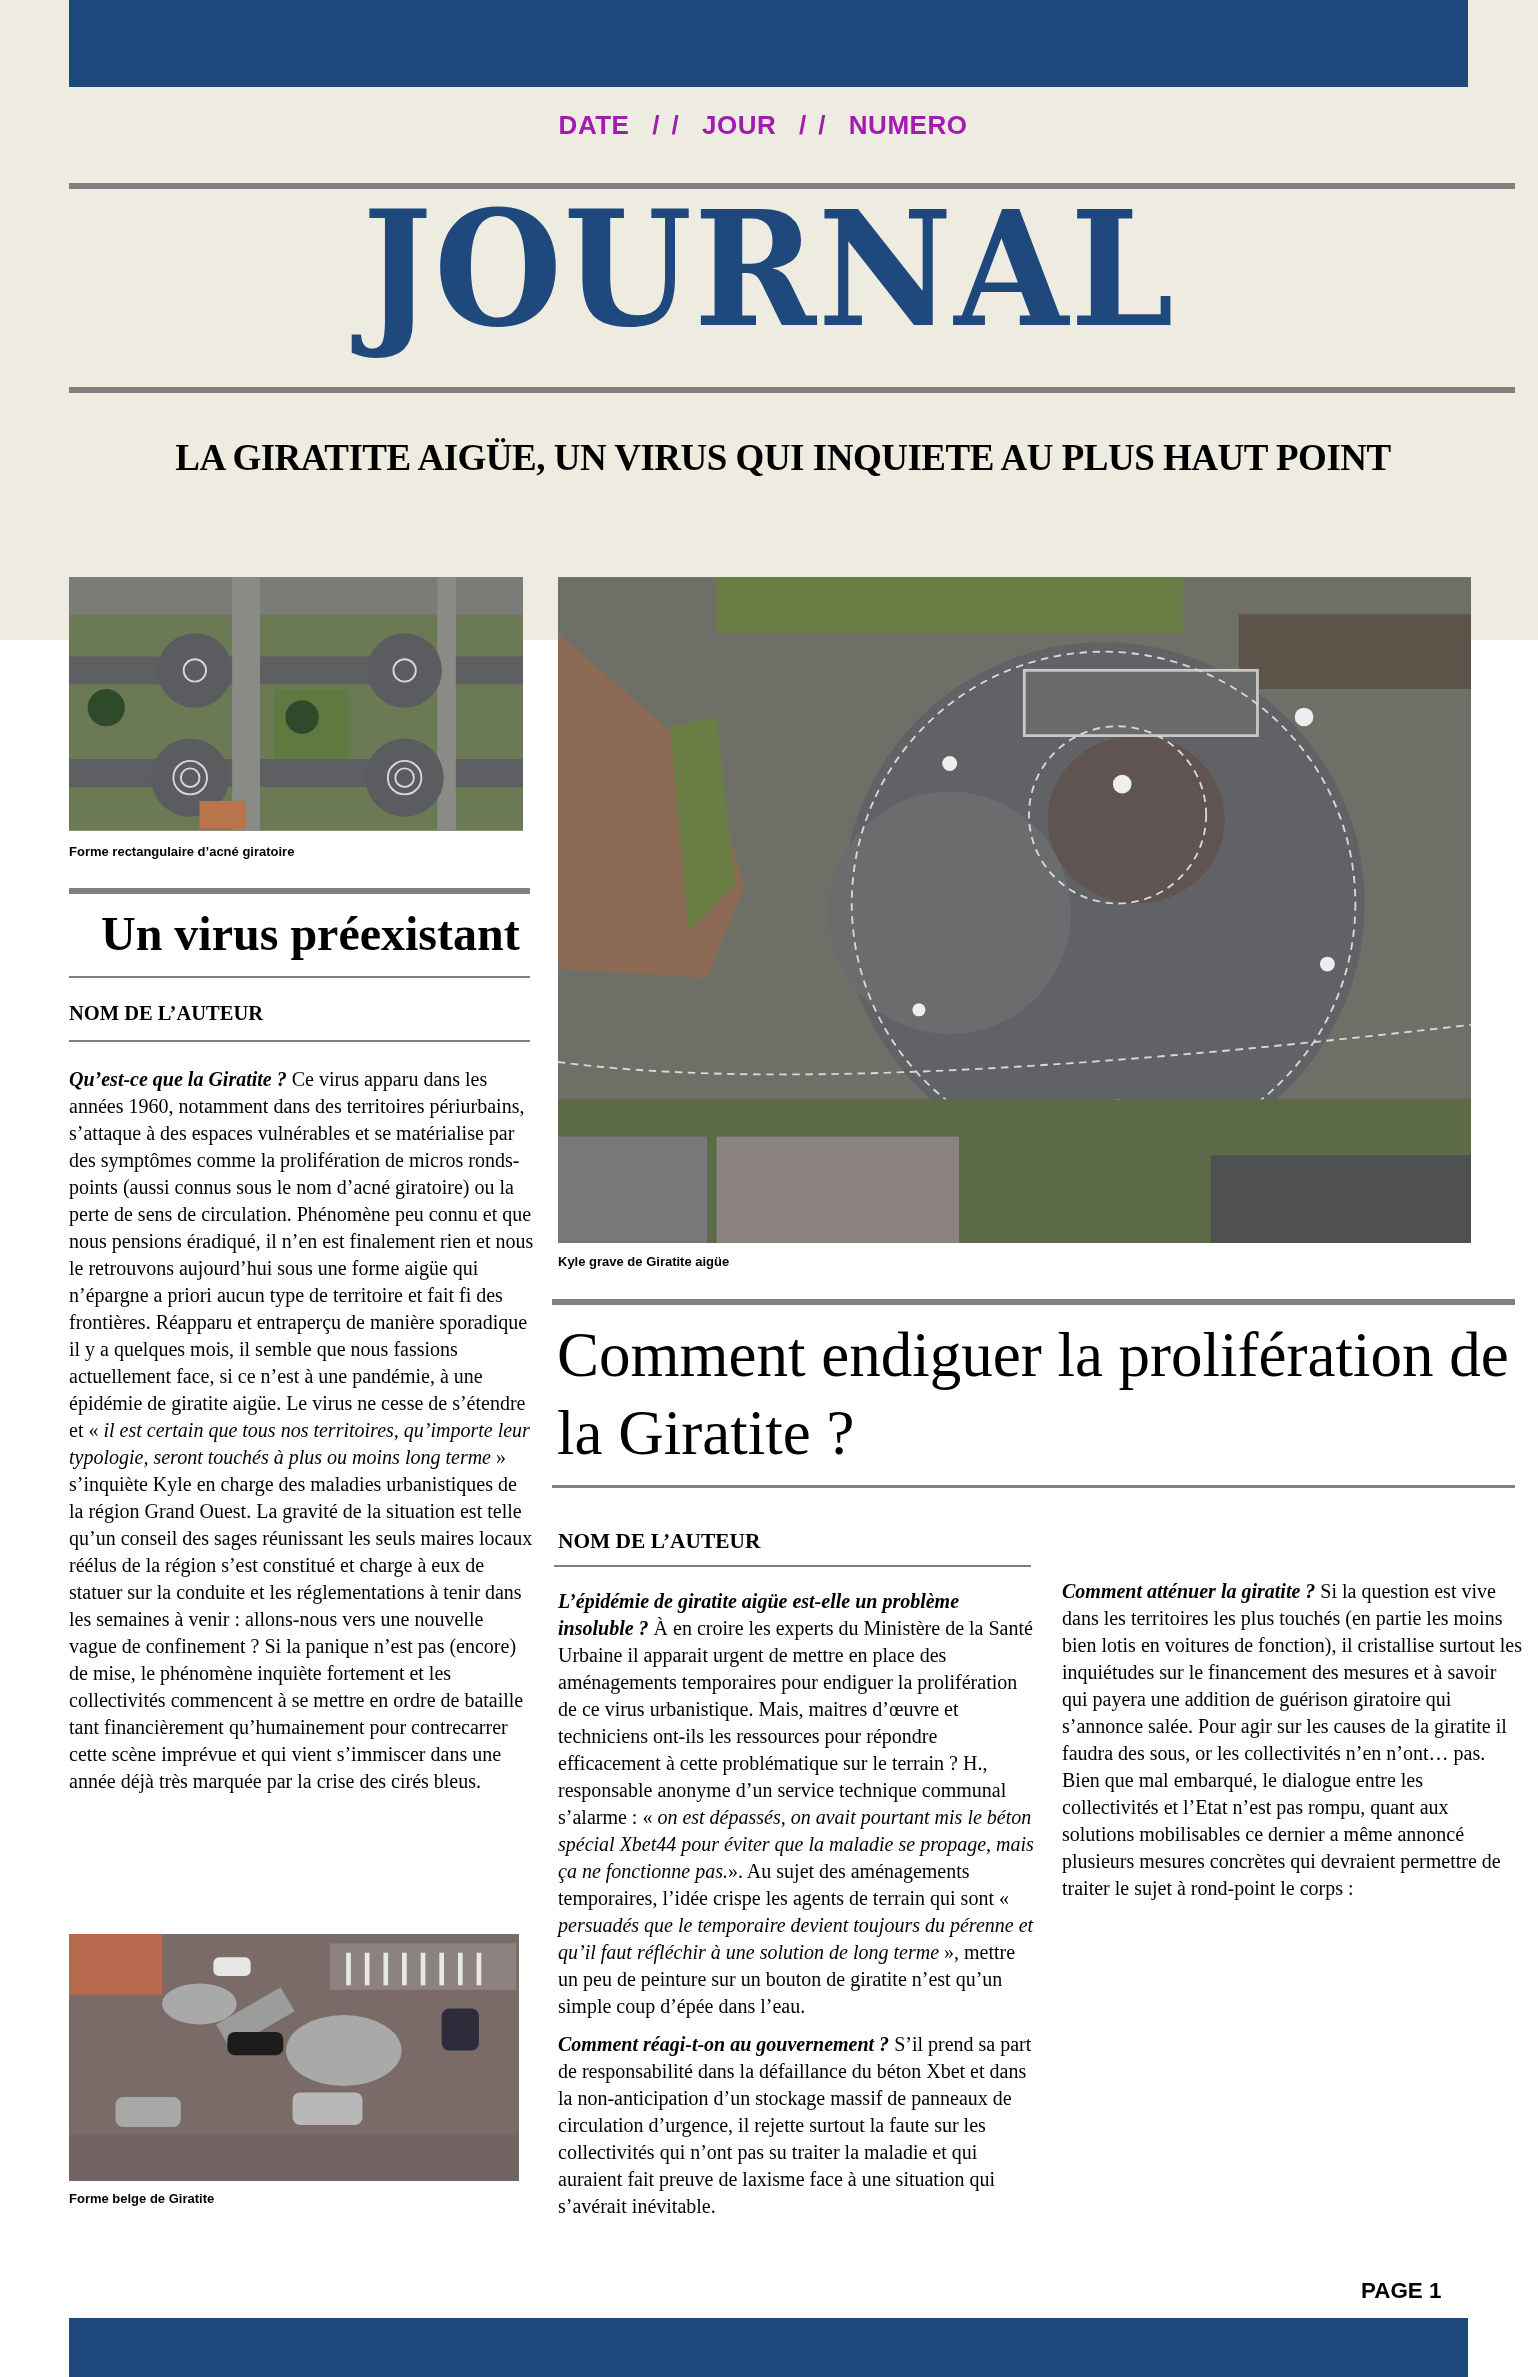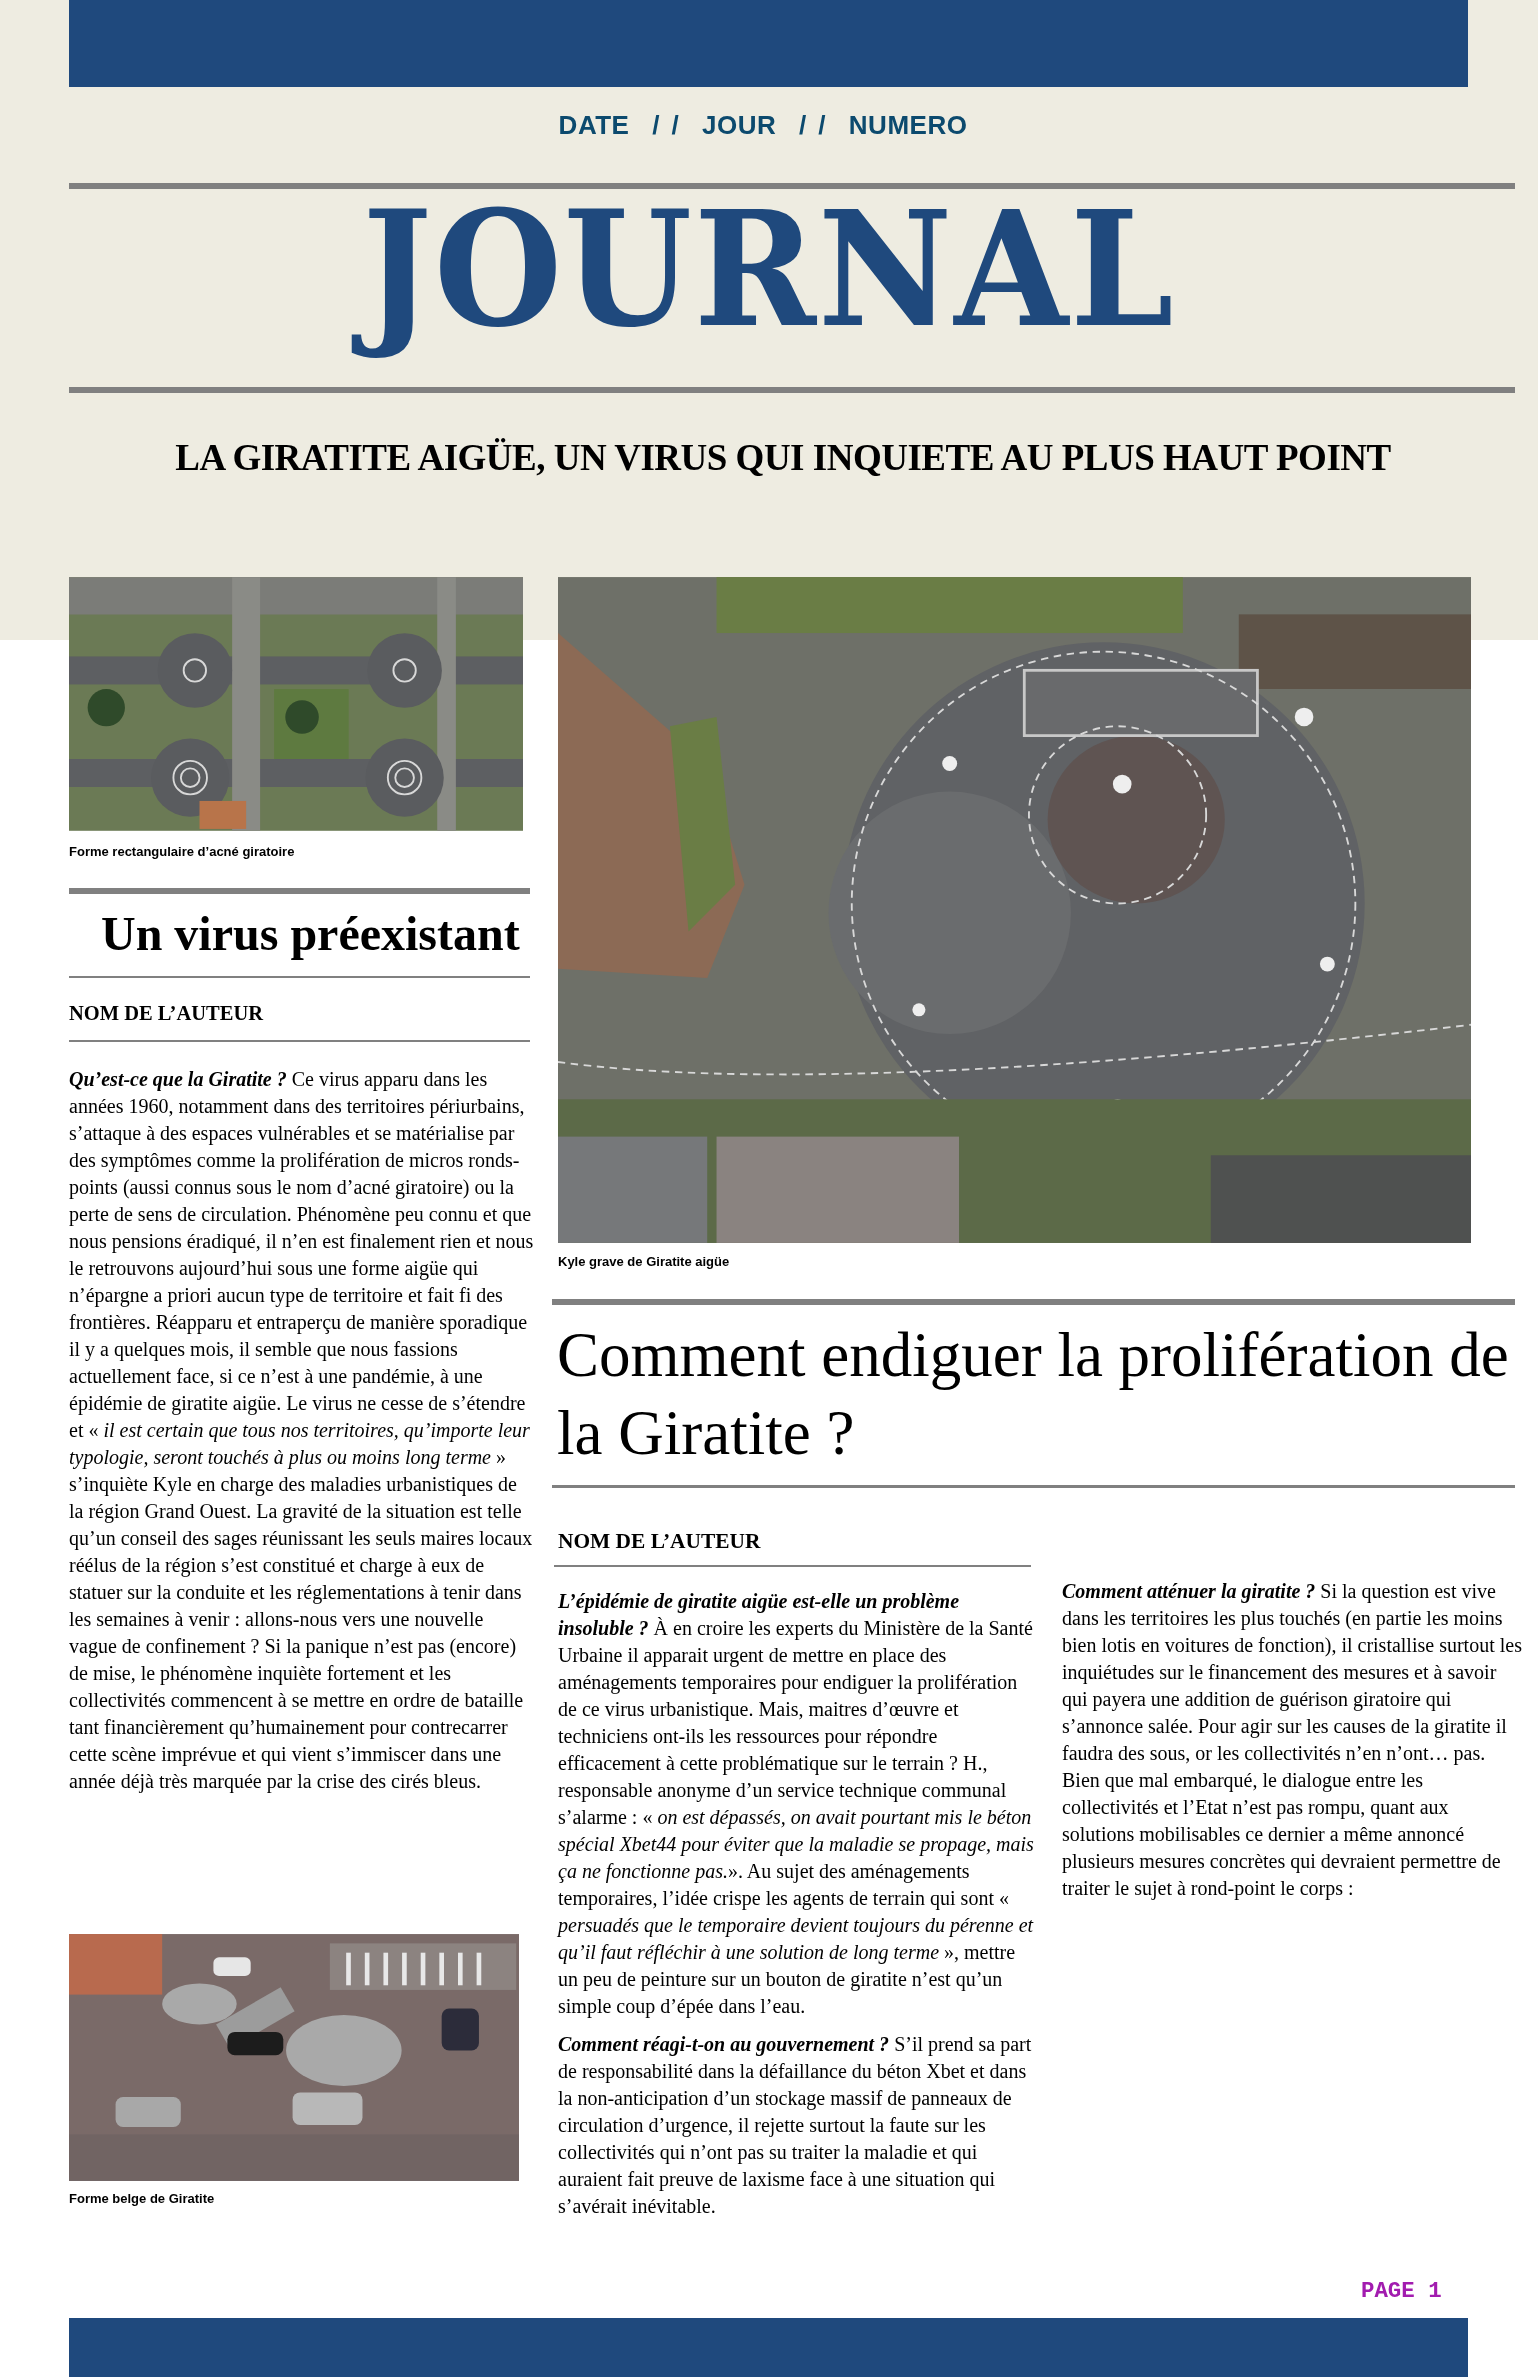--- a/index.html
+++ b/index.html
@@ -5,43 +5,43 @@
   html, body { margin:0; padding:0; }
   body { width:1538px; height:2377px; position:relative; background:#ffffff; overflow:hidden;
          font-family:"Liberation Serif", serif; color:#000; }
   .beige { position:absolute; left:0; top:0; width:1538px; height:640px; background:#eeece1; }
   .bar { position:absolute; background:#1f497d; }
   .bar.top { left:69px; top:0; width:1399px; height:87px; }
   .bar.bottom { left:69px; top:2318px; width:1399px; height:59px; }
   .rule { position:absolute; background:#808080; }
   .dateline { position:absolute; top:110px; left:0; width:1526px; text-align:center;
               font-family:"Liberation Sans", sans-serif; font-weight:bold; font-size:26px;
-              color:#0c4a6e; letter-spacing:0.5px; word-spacing:3.7px; }
+              color:#a21caf; letter-spacing:0.5px; word-spacing:3.7px; }
   .masthead { position:absolute; top:191px; left:0; width:1538px; text-align:center;
               font-family:"DejaVu Serif", serif; font-weight:bold; font-size:147px; line-height:158px;
               color:#1f497d; letter-spacing:1.9px; transform:scaleY(1.08); }
   .headline { position:absolute; top:433px; left:112px; width:1342px; text-align:center;
               font-family:Liberation Serif, serif; font-weight:bold; font-size:37px; line-height:50px;
               letter-spacing:-0.5px; }
   .img { position:absolute; overflow:hidden; }
   .caption { position:absolute; font-family:"Liberation Sans", sans-serif; font-weight:bold;
              font-size:13px; color:#000; }
   .title1 { position:absolute; left:69px; top:906px; font-family:"Liberation Serif", serif;
             font-weight:bold; font-size:48px; line-height:56px;margin-left:32px; }
   .title2 { position:absolute; left:557px; top:1316px; width:960px; font-family:"Liberation Serif", serif;
             font-size:63px; line-height:78px; }
   .byline { position:absolute; font-family:"Liberation Serif", serif; font-weight:bold; font-size:21.4px; }
   .body { position:absolute; font-family:"Liberation Serif", serif; font-size:20px; line-height:27px; }
   .body p { margin:0 0 11.2px 0; }
   .lead { font-weight:bold; font-style:italic; }
   .quote { font-style:italic; }
   ul.bullets { margin:0; padding:0 0 0 70px; }
   ul.bullets li { margin:0; padding-left:0; }
-  .pagenum { position:absolute; left:1361px; top:2278px; font-family:Liberation Mono, monospace;
-             font-weight:bold; font-size:22.4px; color:#a21caf; }
+  .pagenum { position:absolute; left:1361px; top:2278px; font-family:Liberation Sans, sans-serif;
+             font-weight:bold; font-size:22.4px; color:#000000; }
 </style>
 </head>
 <body>
 
 <div class="beige"></div>
 <div class="bar top"></div>
 
 <div class="dateline" style="white-space:pre;">DATE  / /  JOUR  / /  NUMERO</div>
 <div class="rule" style="left:69px;top:183px;width:1446px;height:5.6px;"></div>
 <div class="masthead">JOURNAL</div>

